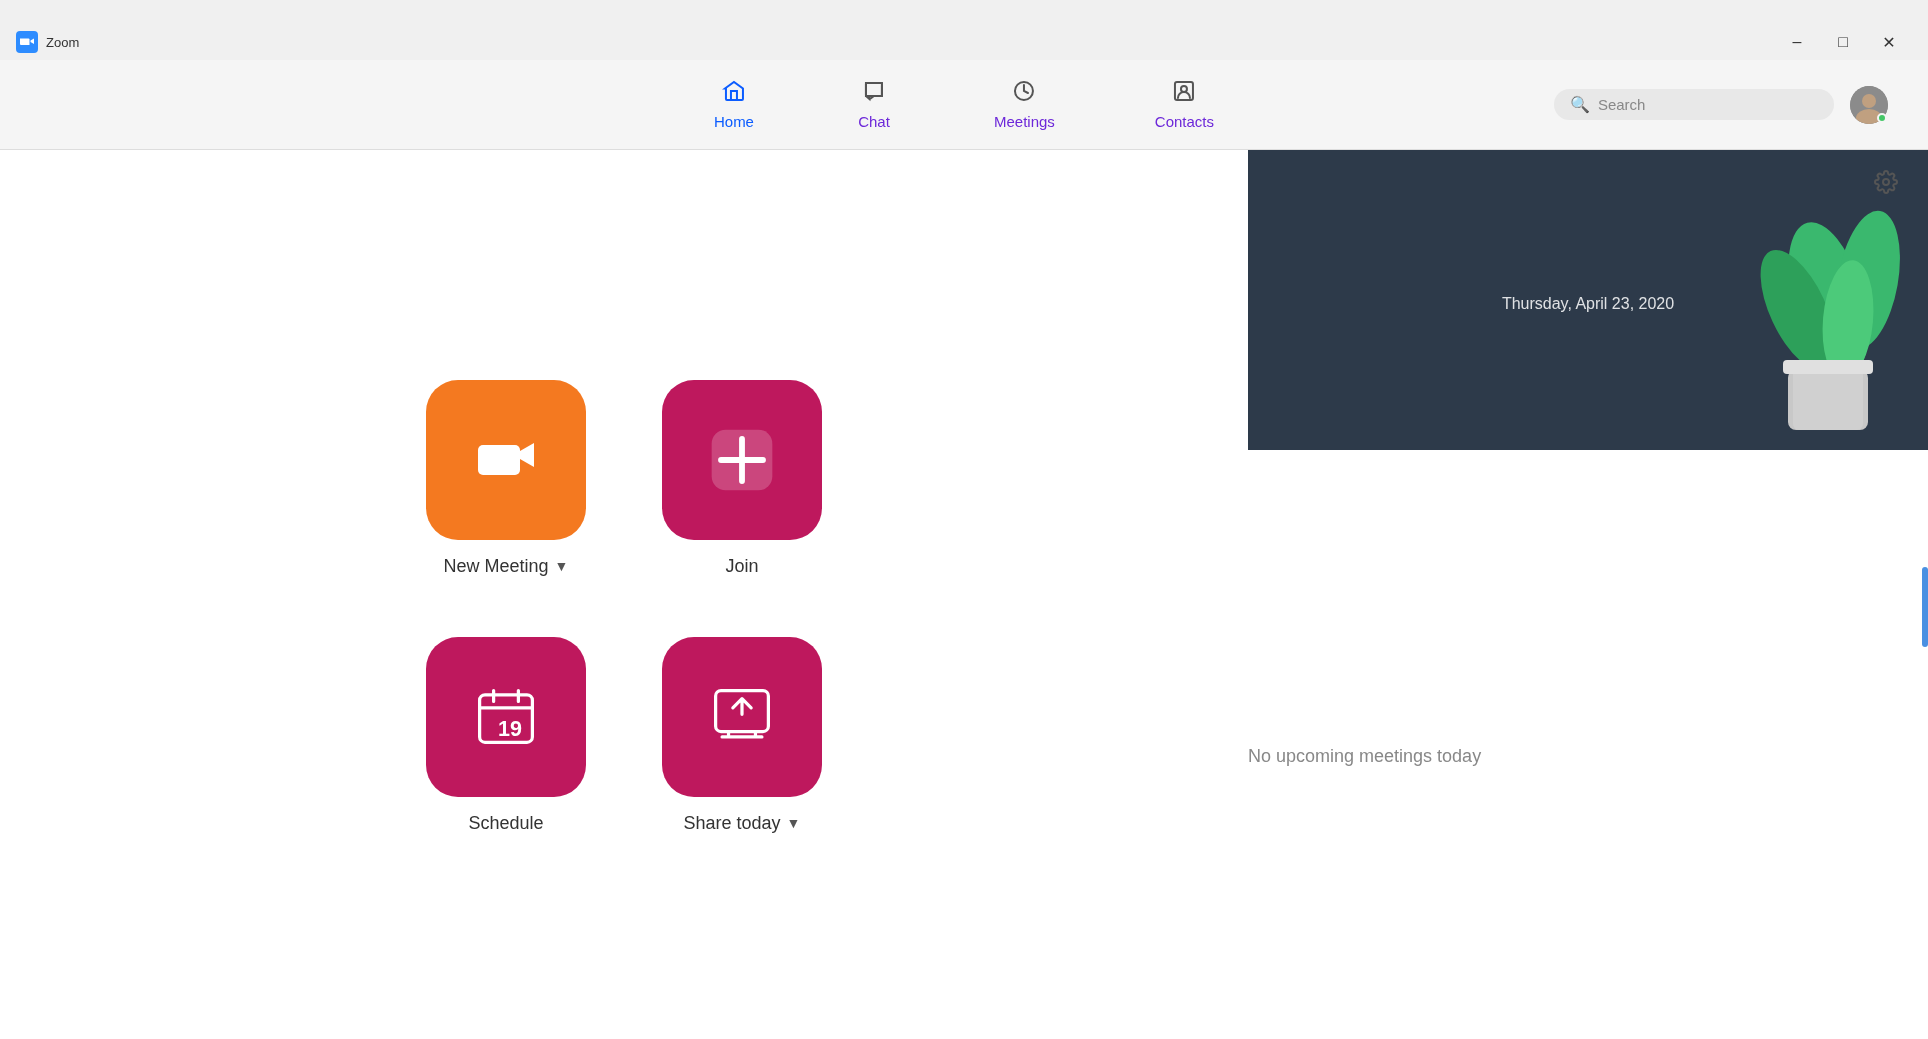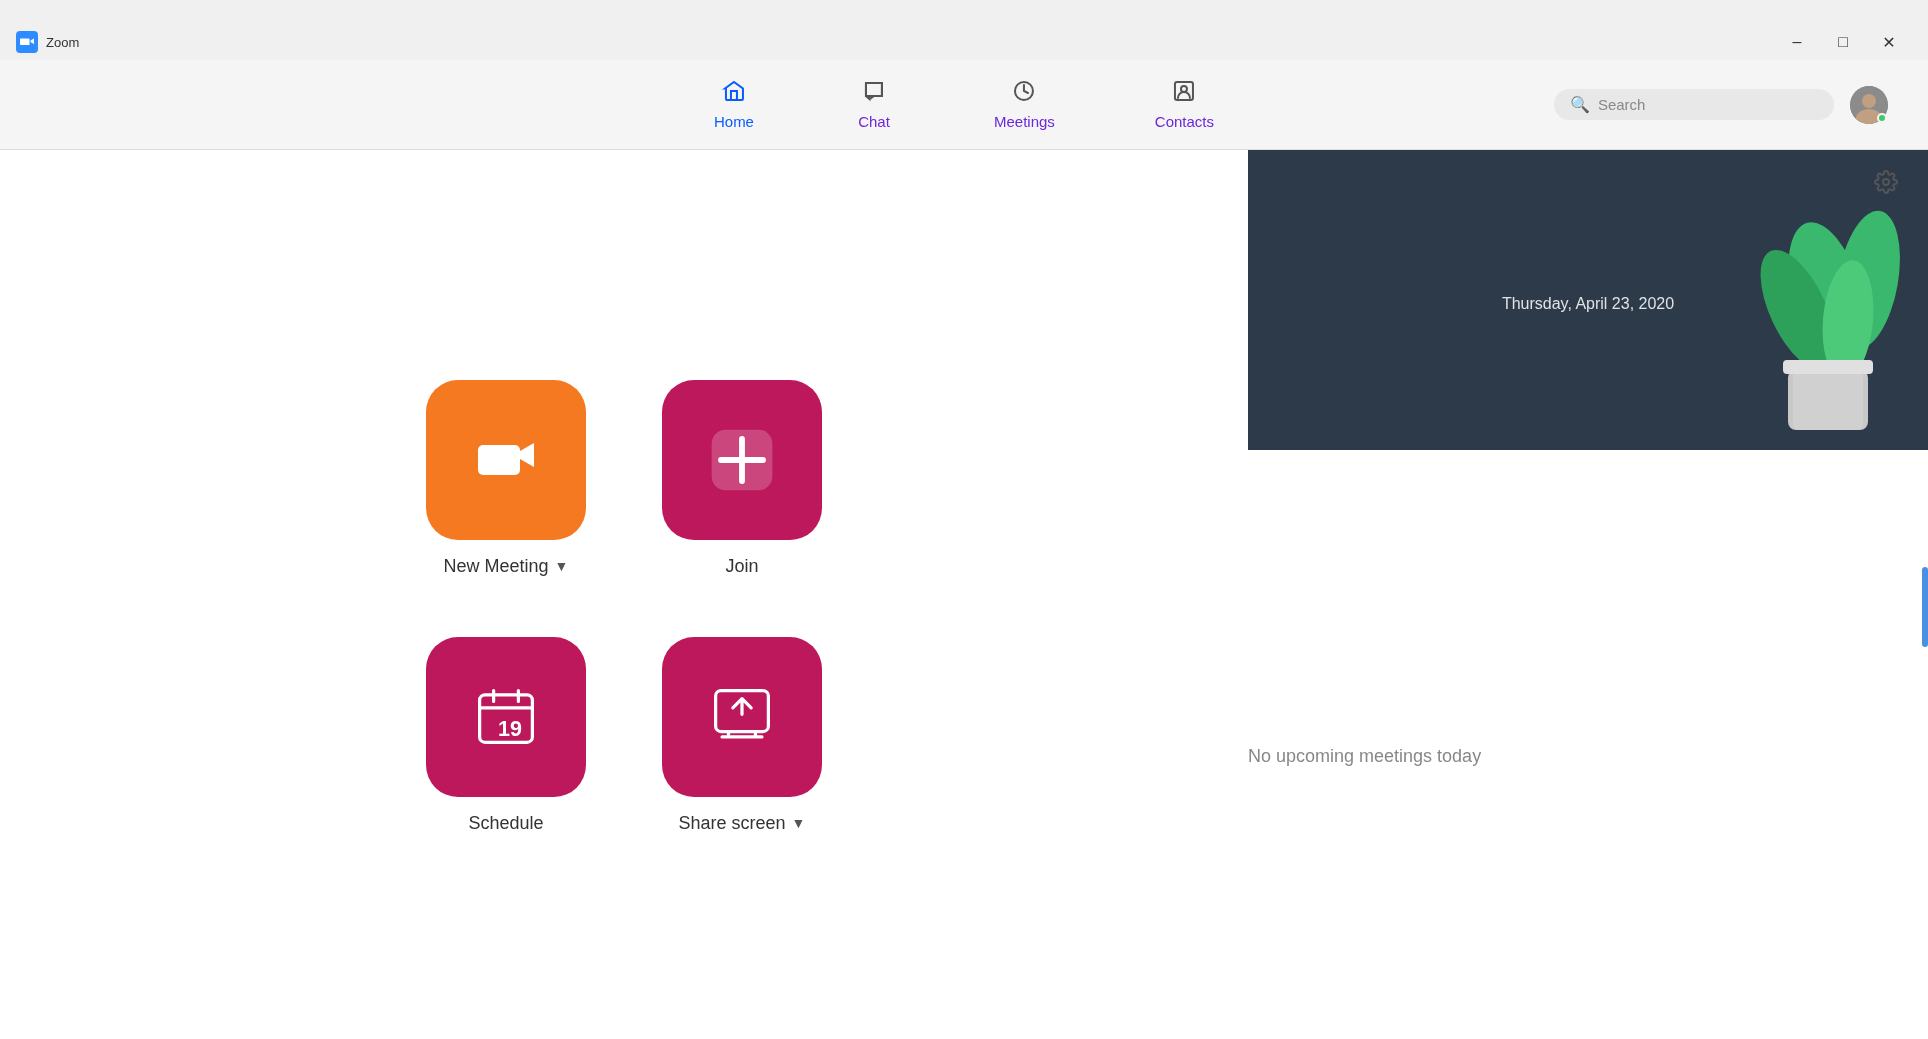--- a/index.html
+++ b/index.html
@@ -434,21 +434,21 @@
 
       <div class="action-item">
         <div class="action-btn btn-blue icon-share">
           <svg width="65" height="65" viewBox="0 0 65 65" fill="none">
             <rect x="8" y="8" width="49" height="38" rx="5" stroke="white" stroke-width="3" fill="none"></rect>
             <path d="M32.5 30V16M24 24l8.5-8.5L41 24" stroke="white" stroke-width="3" stroke-linecap="round" stroke-linejoin="round"></path>
             <path d="M20 46v5M45 46v5M14 51h37" stroke="white" stroke-width="3" stroke-linecap="round"></path>
           </svg>
         </div>
         <span class="action-label">
-          <span>Share screen</span>
+          <span>Share today</span>
           <span class="chevron-down">▼</span>
         </span>
       </div>
 
     </div>
   </div>
 
   <div class="right-panel">
 
     <div class="clock-card">

